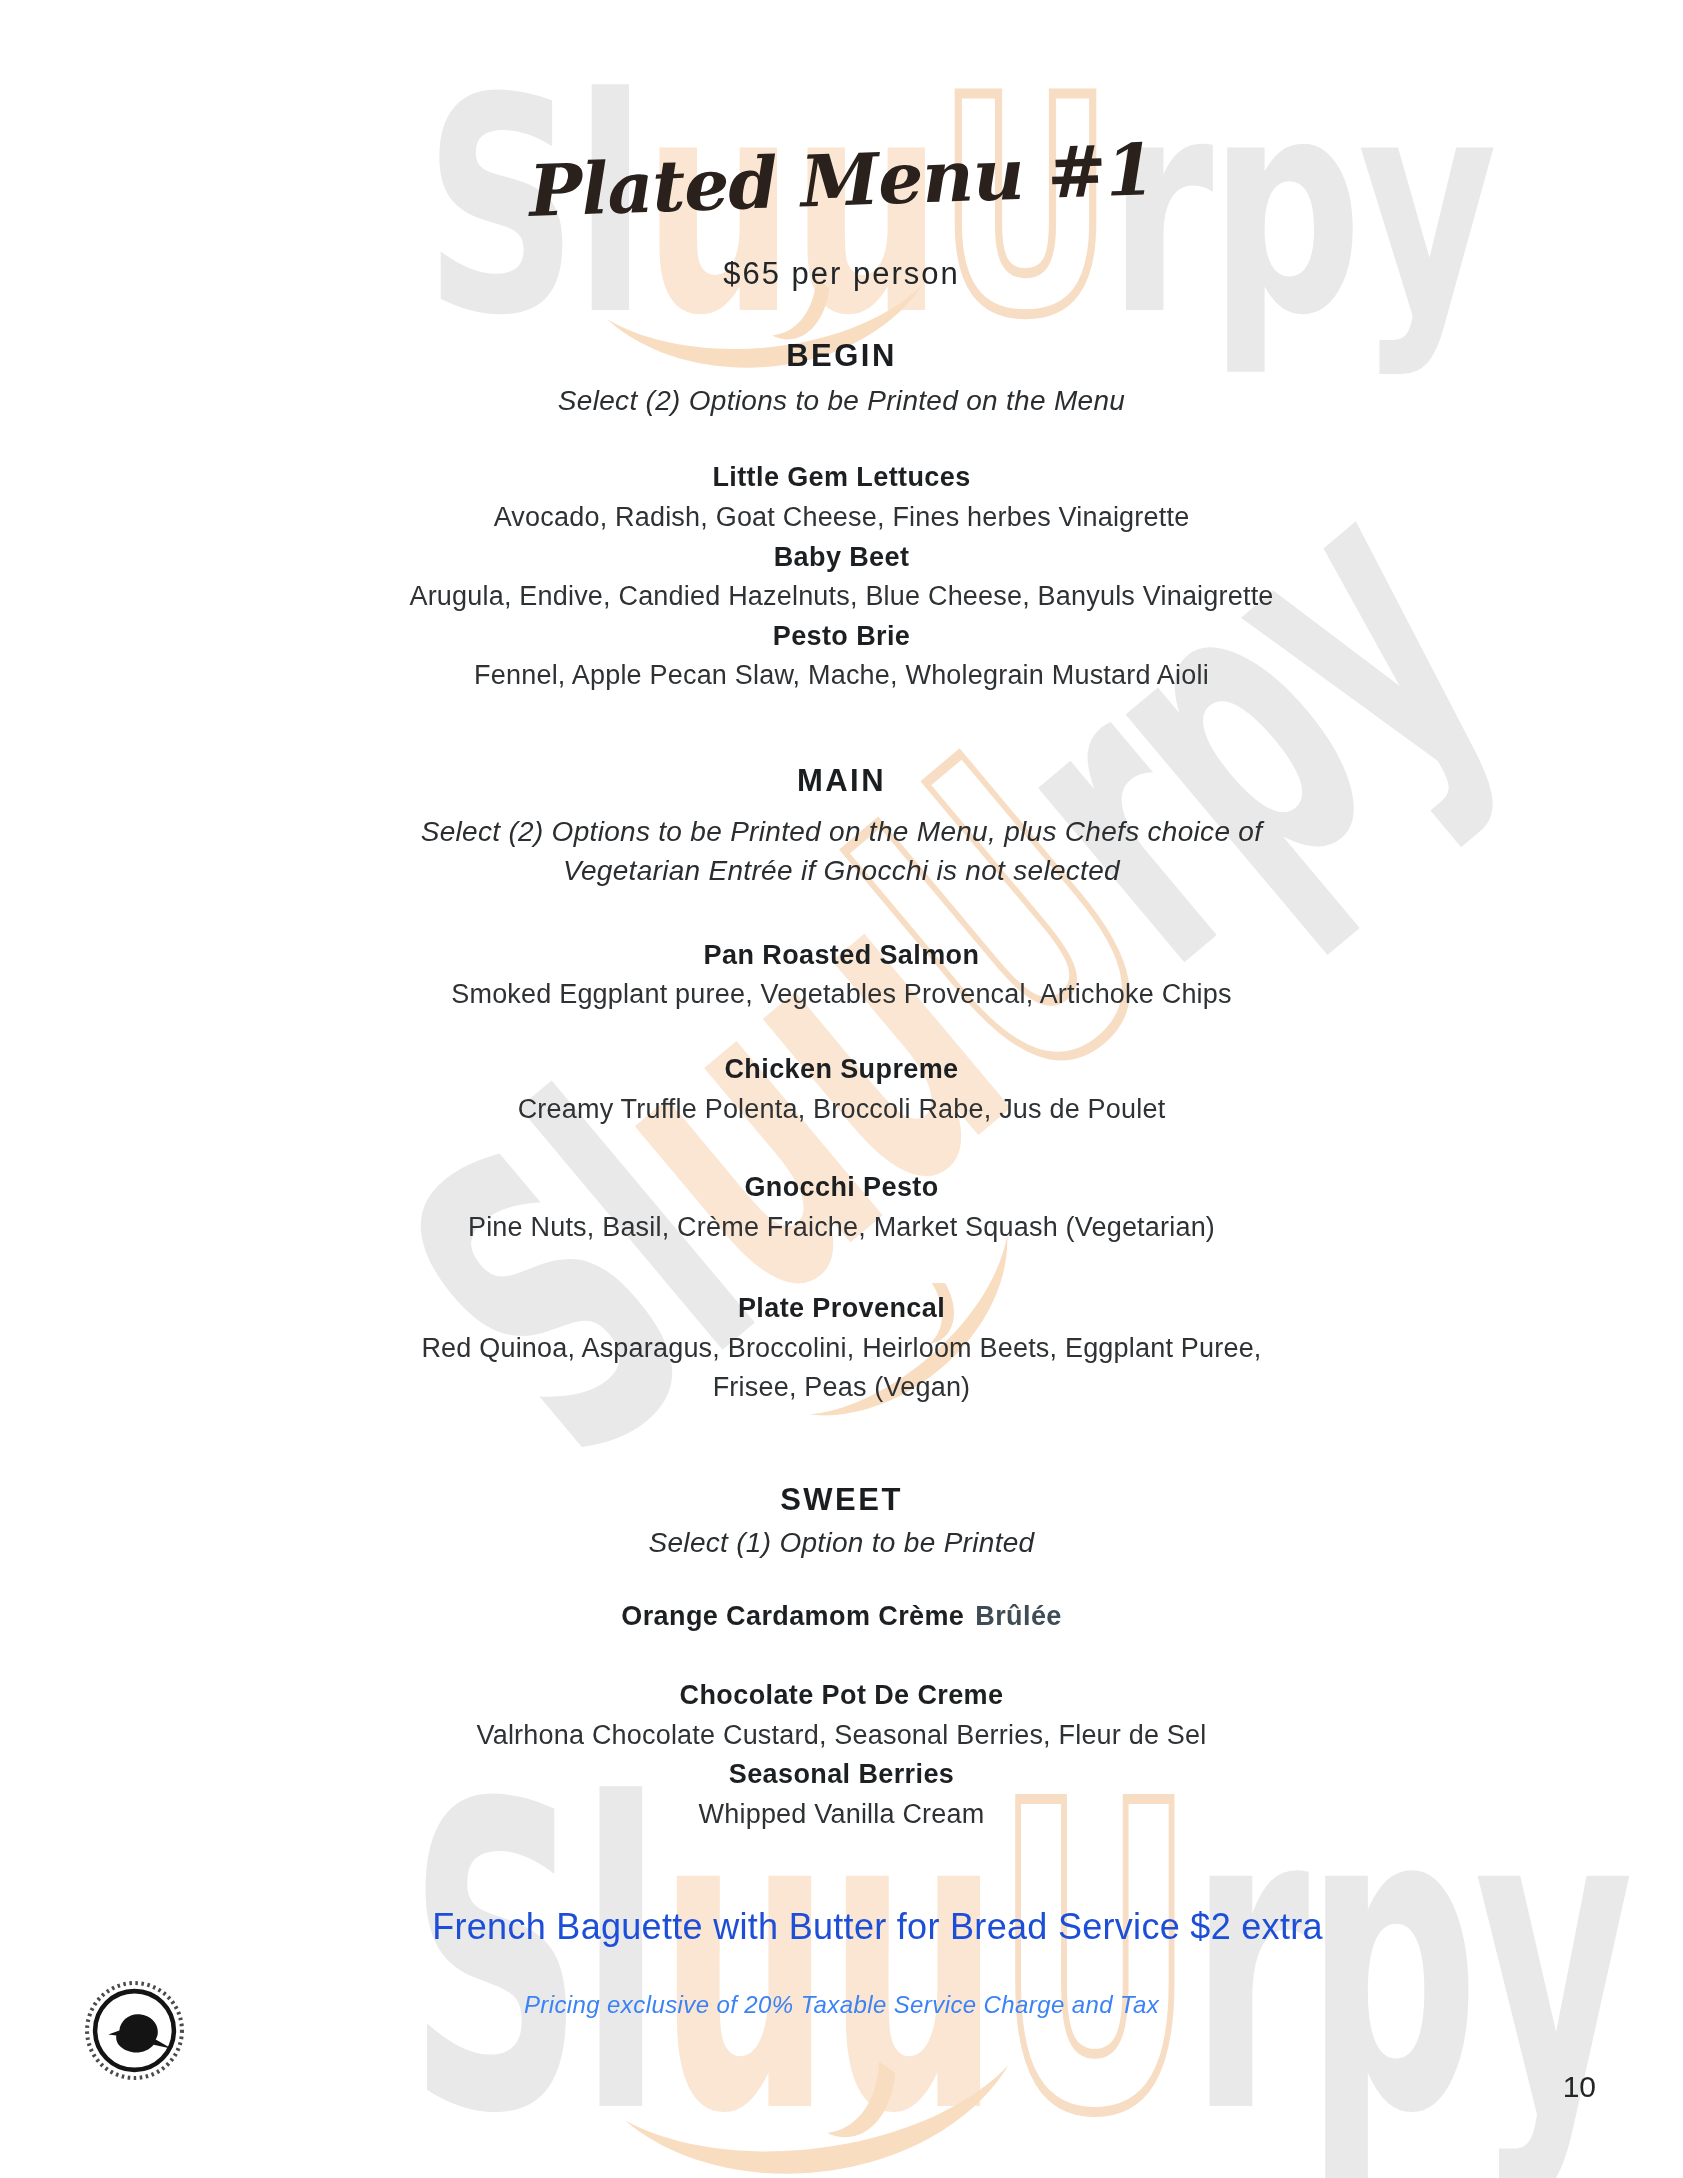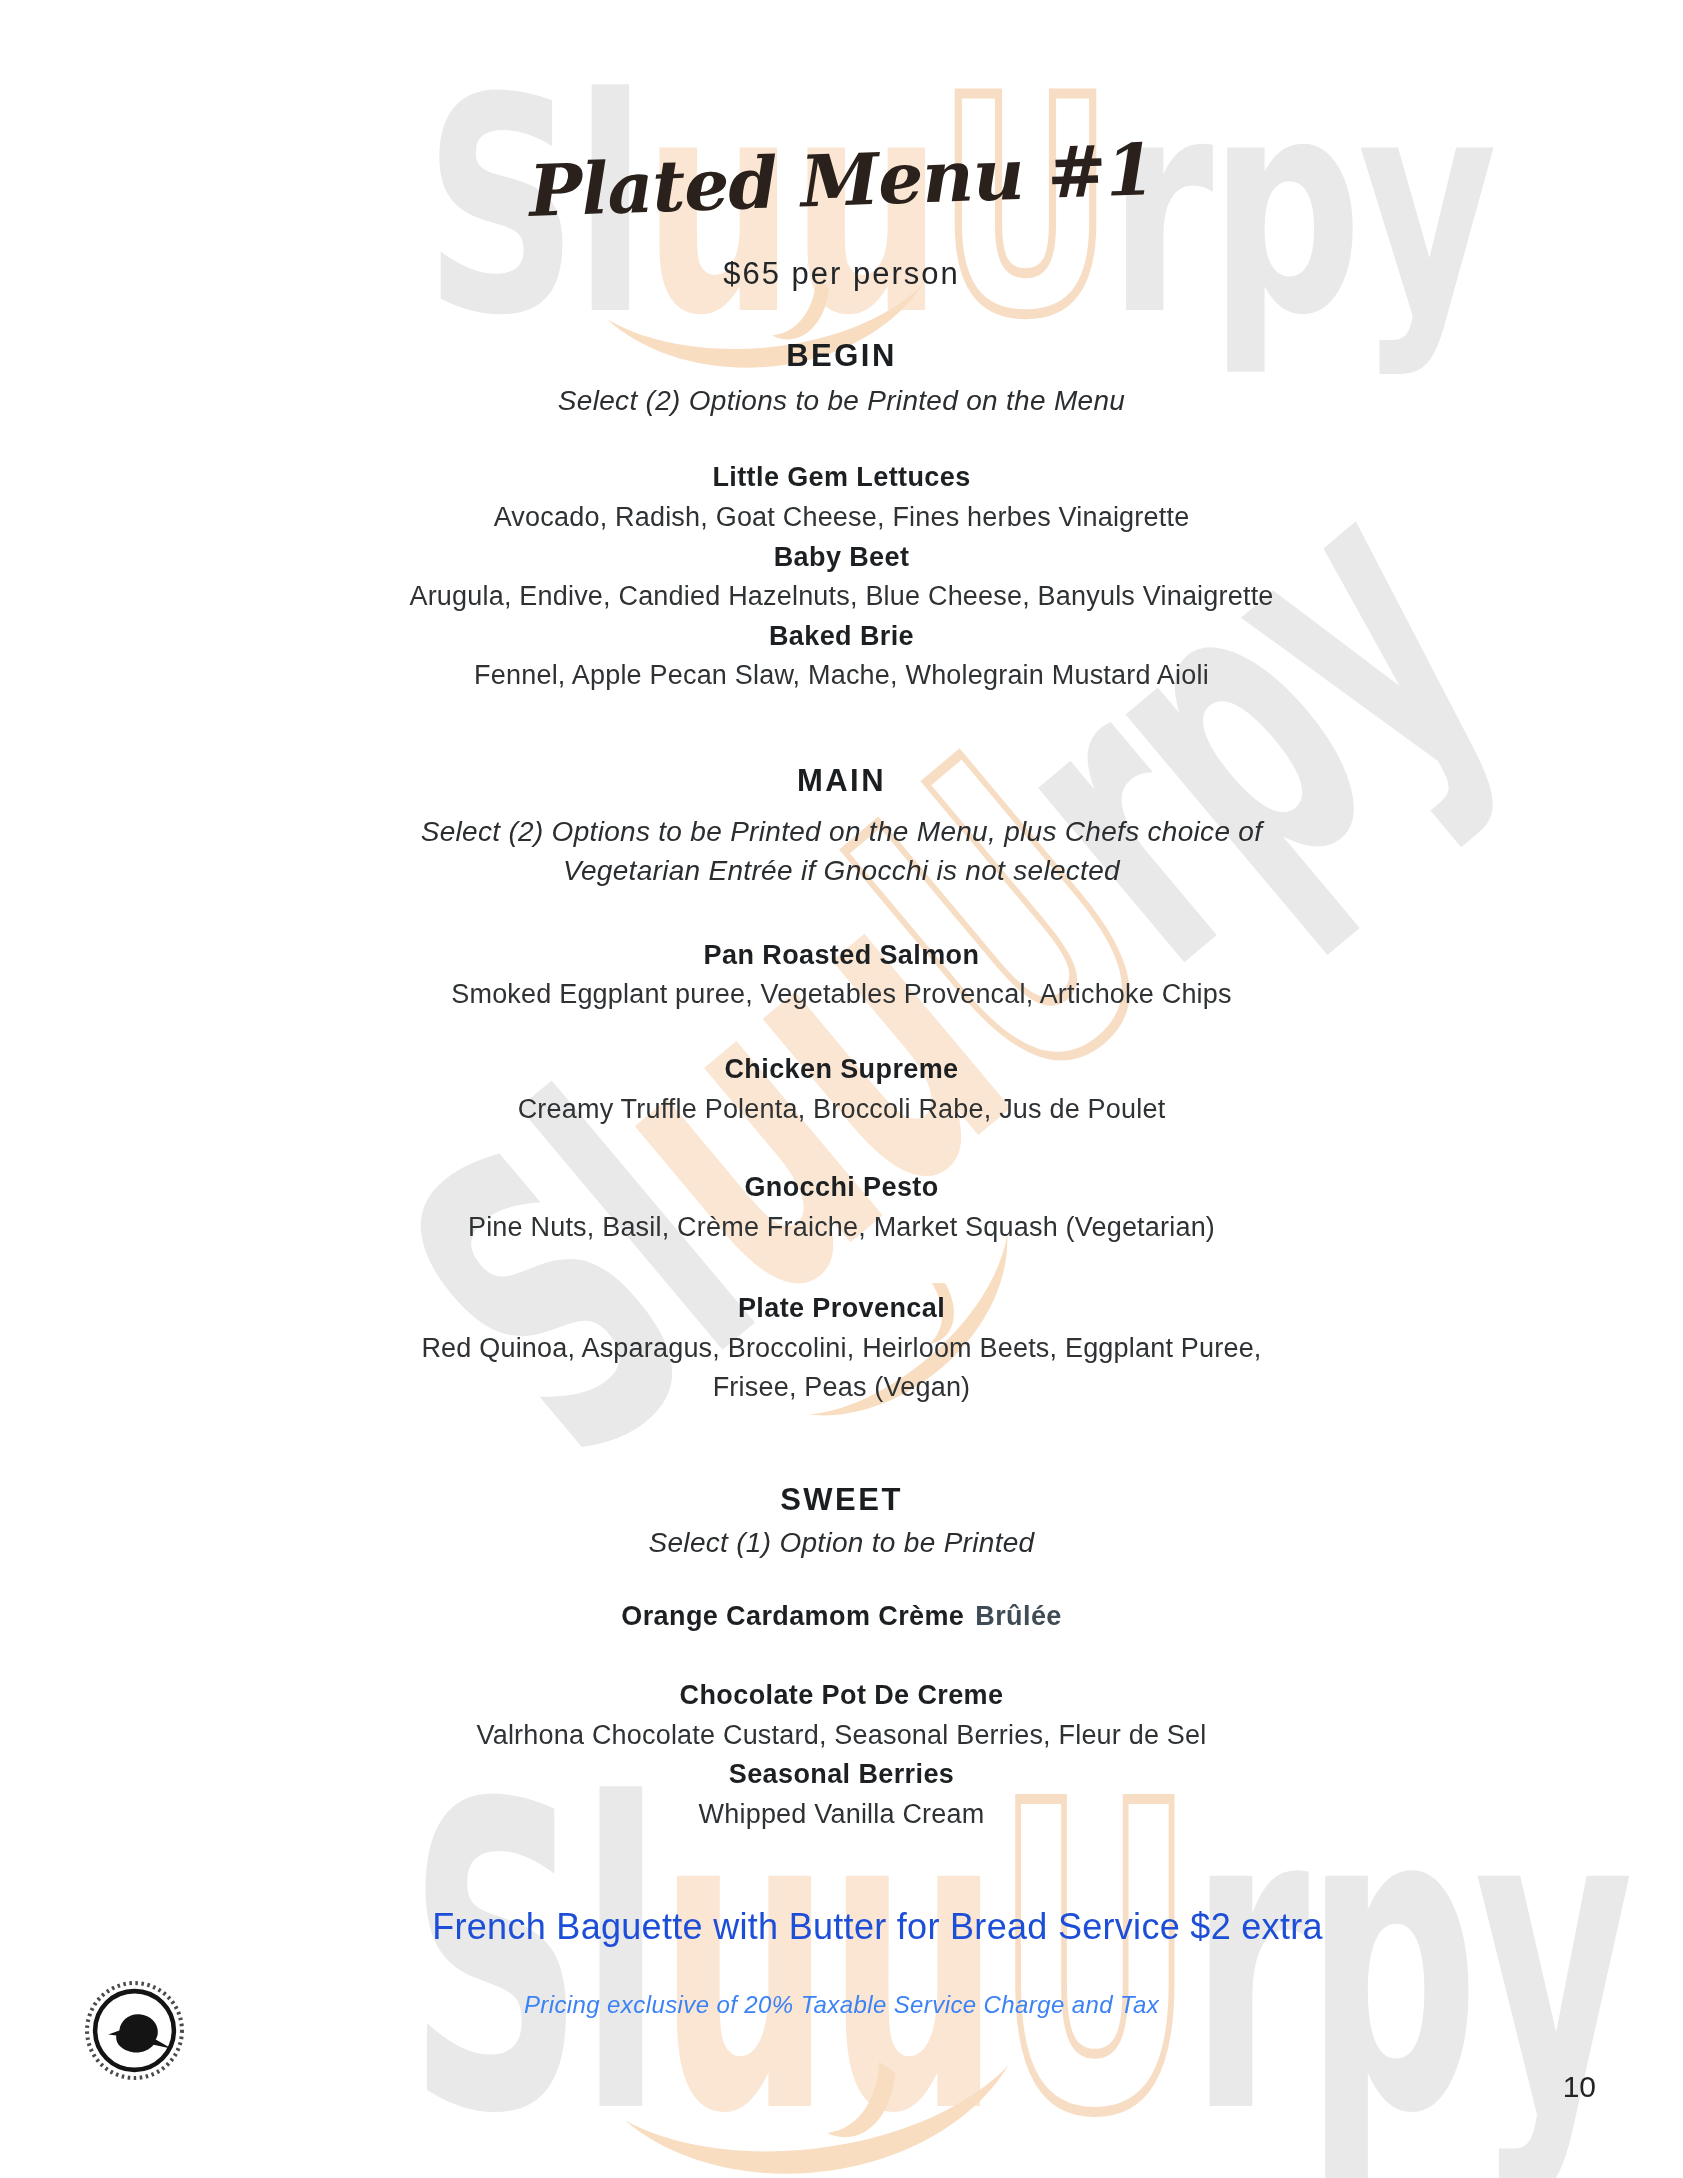--- a/index.html
+++ b/index.html
@@ -71,21 +71,21 @@
   <h1 class="line title" style="top:137px">Plated Menu #1</h1>
   <div class="line price" style="top:255px">$65 per person</div>
 
   <h2 class="line heading" style="top:337px">BEGIN</h2>
   <div class="line note" style="top:384px">Select (2) Options to be Printed on the Menu</div>
 
   <div class="line iname" style="top:461px">Little Gem Lettuces</div>
   <div class="line idesc" style="top:501px">Avocado, Radish, Goat Cheese, Fines herbes Vinaigrette</div>
   <div class="line iname" style="top:541px">Baby Beet</div>
   <div class="line idesc" style="top:580px">Arugula, Endive, Candied Hazelnuts, Blue Cheese, Banyuls Vinaigrette</div>
-  <div class="line iname" style="top:620px">Baked Brie</div>
+  <div class="line iname" style="top:620px">Pesto Brie</div>
   <div class="line idesc" style="top:659px">Fennel, Apple Pecan Slaw, Mache, Wholegrain Mustard Aioli</div>
 
   <h2 class="line heading" style="top:762px">MAIN</h2>
   <div class="line note" style="top:815px">Select (2) Options to be Printed on the Menu, plus Chefs choice of</div>
   <div class="line note" style="top:854px">Vegetarian Entrée if Gnocchi is not selected</div>
 
   <div class="line iname" style="top:939px">Pan Roasted Salmon</div>
   <div class="line idesc" style="top:978px">Smoked Eggplant puree, Vegetables Provencal, Artichoke Chips</div>
   <div class="line iname" style="top:1053px">Chicken Supreme</div>
   <div class="line idesc" style="top:1093px">Creamy Truffle Polenta, Broccoli Rabe, Jus de Poulet</div>

